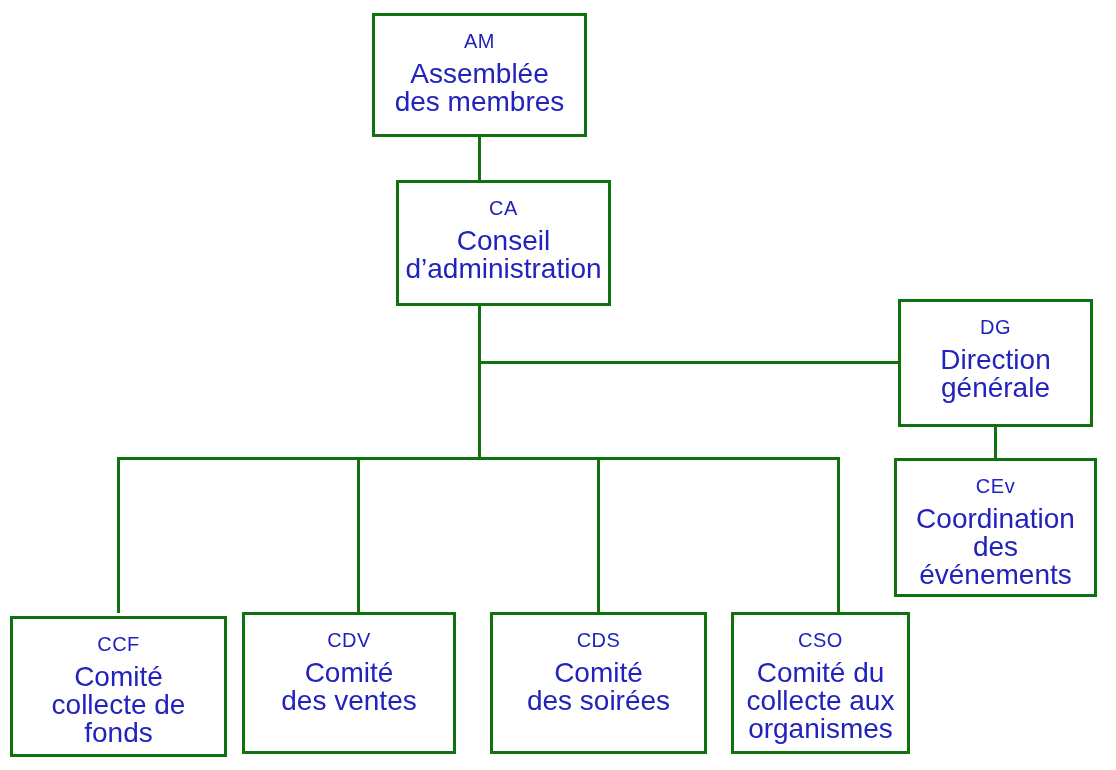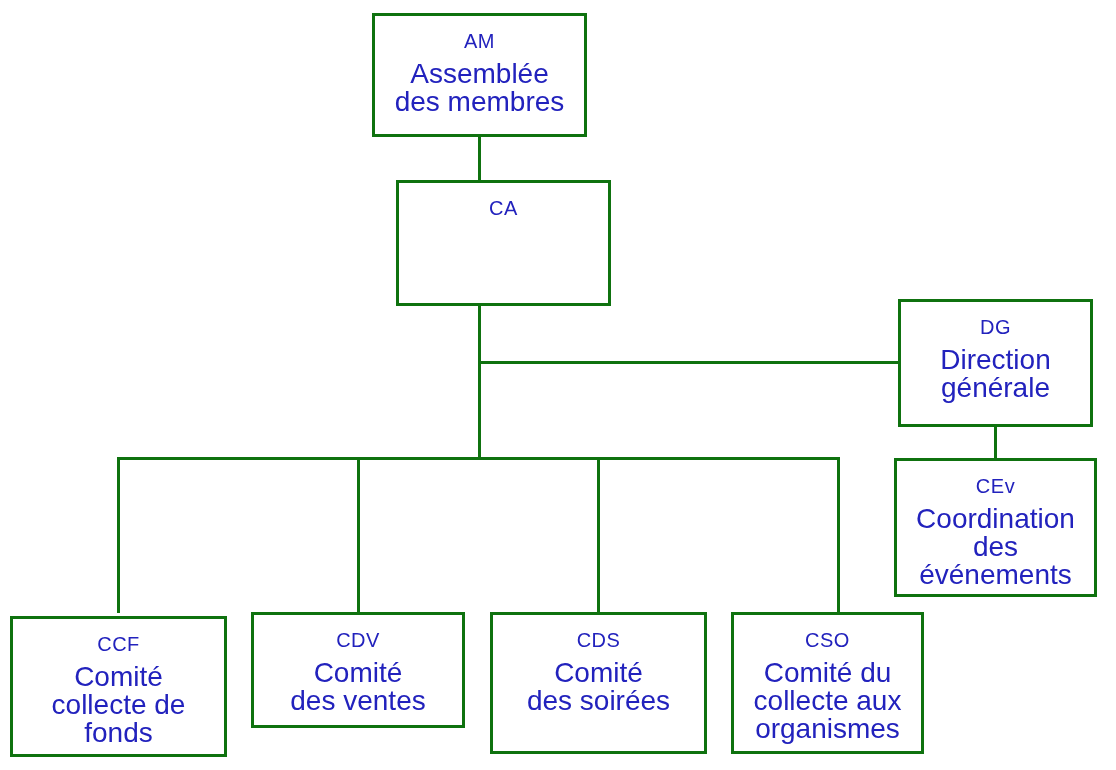--- a/index.html
+++ b/index.html
@@ -57,20 +57,22 @@
   <div class="line" style="left:994px; top:425px; width:3px; height:34px;"></div>
 
   <div class="box" style="left:372px; top:13px; width:215px; height:124px;">
     <div class="acronym">AM</div>
     <div class="fullname">Assemblée
 des membres</div>
   </div>
 
   <div class="box" style="left:372px; top:180px; width:215px; height:126px;margin-left:24px;">
     <div class="acronym">CA</div>
+    <div class="fullname">Conseil
+d’administration</div>
   </div>
 
   <div class="box" style="left:898px; top:299px; width:195px; height:128px;">
     <div class="acronym">DG</div>
     <div class="fullname">Direction
 générale</div>
   </div>
 
   <div class="box" style="left:894px; top:458px; width:203px; height:139px;">
     <div class="acronym">CEv</div>
@@ -79,32 +81,32 @@
 événements</div>
   </div>
 
   <div class="box" style="left:10px; top:616px; width:217px; height:141px;">
     <div class="acronym">CCF</div>
     <div class="fullname">Comité
 collecte de
 fonds</div>
   </div>
 
-  <div class="box" style="left:251px; top:612px; width:214px; height:116px;">
+  <div class="box" style="left:242px; top:612px; width:214px; height:142px;">
     <div class="acronym">CDV</div>
     <div class="fullname">Comité
 des ventes</div>
   </div>
 
   <div class="box" style="left:490px; top:612px; width:217px; height:142px;">
     <div class="acronym">CDS</div>
     <div class="fullname">Comité
 des soirées</div>
   </div>
 
-  <div class="box" style="left:731px; top:612px; width:193px; height:142px;">
+  <div class="box" style="left:731px; top:612px; width:179px; height:142px;">
     <div class="acronym">CSO</div>
     <div class="fullname">Comité du
 collecte aux
 organismes</div>
   </div>
 
 </div>
 
 </body></html>

